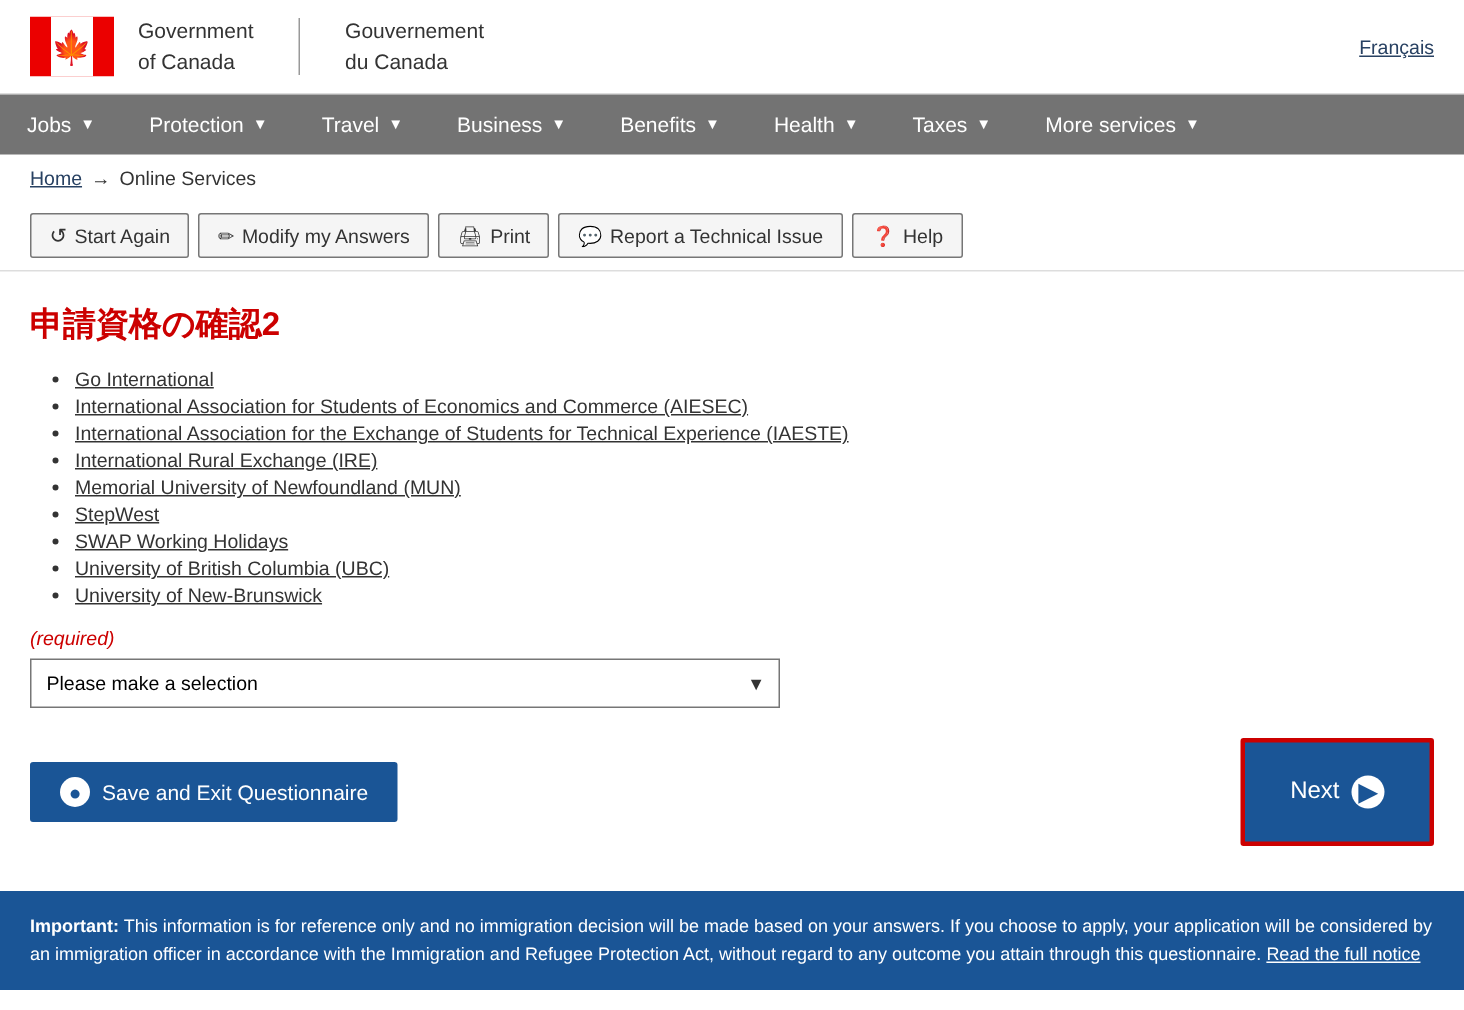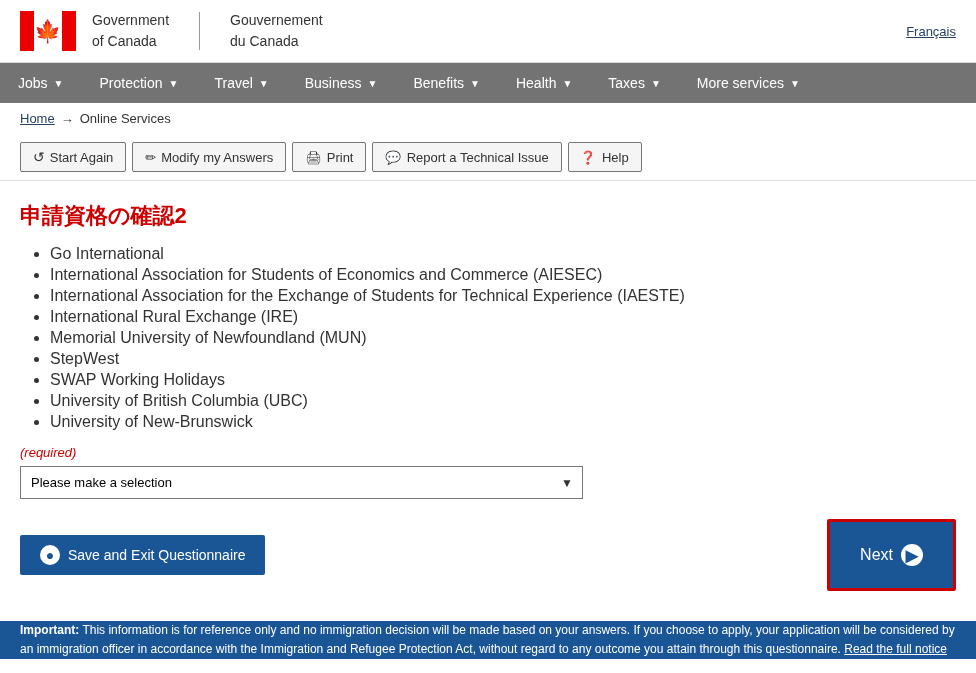--- a/index.html
+++ b/index.html
@@ -15,39 +15,39 @@
     .toolbar-btn { display: flex; align-items: center; gap: 5px; padding: 6px 12px; border: 1px solid #767676; background: #f5f5f5; cursor: pointer; font-size: 13px; border-radius: 2px; color: #333; }
 
     
     .main { padding: 20px 20px 10px 20px; }
     .page-title-row { display: flex; justify-content: space-between; align-items: flex-start; margin-bottom: 14px; }
     .page-title { font-size: 22px; font-weight: bold; color: #333; }
     .japanese-title { font-size: 22px; color: #cc0000; font-weight: bold; text-align: right; }
 
     .question-text { font-size: 13px; margin-bottom: 10px; }
     .org-list { margin-left: 30px; margin-bottom: 14px; }
-    .org-list li { font-size: 16px; margin-bottom: 3px; }
+    .org-list li { font-size: 13px; margin-bottom: 3px; text-decoration: underline; }
 
     .required-label { color: #cc0000; font-style: italic; font-size: 13px; margin-bottom: 6px; }
 
-    .select-wrapper { position: relative; width: 563px; margin-bottom: 20px; }
+    .select-wrapper { position: relative; width: 500px; margin-bottom: 20px; }
     .select-wrapper select { width: 100%; padding: 8px 30px 8px 10px; border: 1px solid #767676; font-size: 13px; appearance: none; background: #fff; cursor: pointer; }
     .select-arrow { position: absolute; right: 10px; top: 50%; transform: translateY(-50%); pointer-events: none; font-size: 12px; color: #333; }
 
     
     .btn-row { display: flex; justify-content: space-between; align-items: center; margin-bottom: 20px; }
     .save-btn { display: flex; align-items: center; gap: 8px; background: #1a5596; color: #fff; border: none; padding: 10px 20px; font-size: 14px; cursor: pointer; border-radius: 2px; }
     .save-btn-icon { width: 20px; height: 20px; border-radius: 50%; background: #fff; display: flex; align-items: center; justify-content: center; }
     .save-btn-icon span { color: #1a5596; font-size: 14px; font-weight: bold; }
     .next-btn { display: flex; align-items: center; gap: 8px; background: #1a5596; color: #fff; border: 3px solid #cc0000; padding: 22px 30px; font-size: 16px; cursor: pointer; border-radius: 2px; }
     .next-btn-icon { width: 22px; height: 22px; border-radius: 50%; background: #fff; display: flex; align-items: center; justify-content: center; }
     .next-btn-icon span { color: #1a5596; font-size: 14px; font-weight: bold; }
 
     
-    .notice-box { background: #1a5596; color: #fff; padding: 0 20px; font-size: 12px; line-height: 1.6; }
+    .notice-box { background: #1a5596; color: #fff; padding: 14px 20px; font-size: 12px; line-height: 1.6; }
     .notice-box strong { font-weight: bold; }
     .notice-box a { color: #fff; text-decoration: underline; }
   </style>
 </head>
 <body>
 
 <div style="display:flex; align-items:center; justify-content:space-between; padding:10px 20px; background:#fff; border-bottom:1px solid #ddd;">
   <div class="header-left">
 
     <svg width="56" height="40" viewBox="0 0 56 40">

